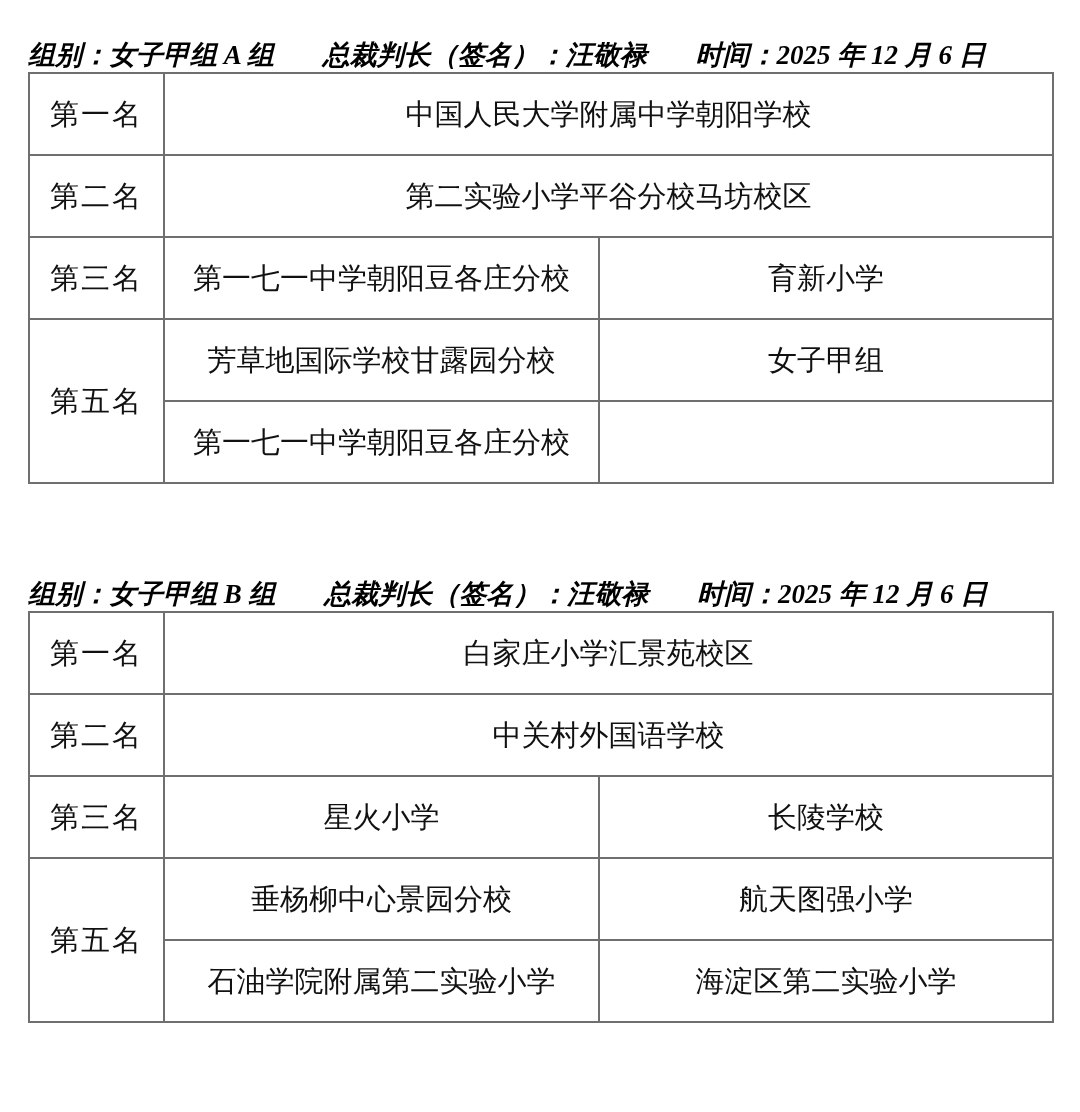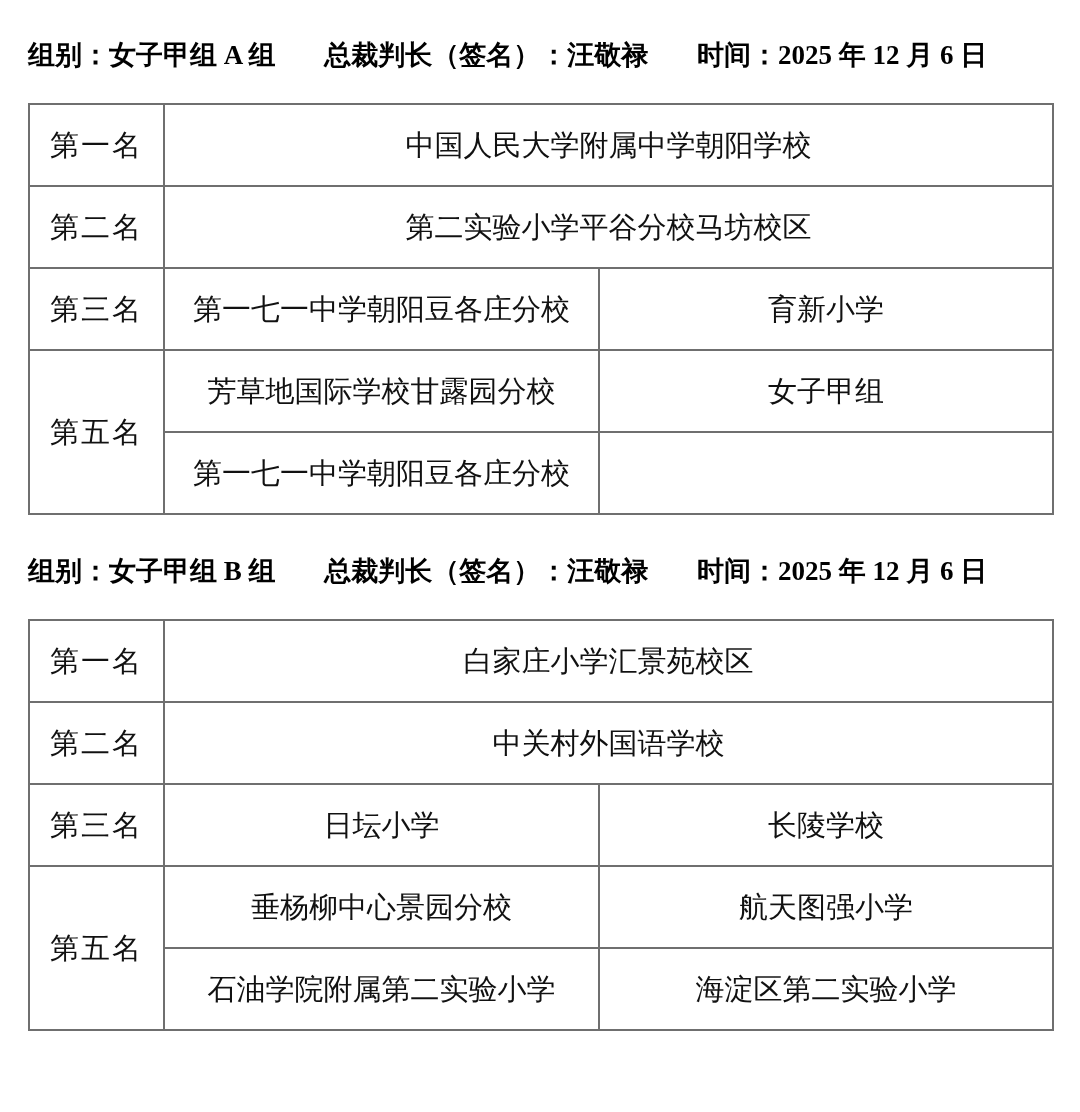--- a/index.html
+++ b/index.html
@@ -23,33 +23,33 @@
     font-weight: bold;
     font-size: 27px;
     line-height: 34px;
     color: #000000;
     white-space: nowrap;
   }
   .group-header.first {
     padding-top: 38px;
   }
   .group-header.second {
-    padding-top: 39px;
+    padding-top: 93px;
   }
   .header-field {
     margin-right: 42px;
+    font-style: italic;
   }
   .header-field:last-child {
     margin-right: 12px;
   }
   table.results-table {
     border-collapse: collapse;
     table-layout: fixed;
     width: 1024px;
-    margin-top: 31px;
     padding-left: 39px;
   }
   table.results-table td {
     border: 2px solid #6f6f6f;
     text-align: center;
     vertical-align: middle;
     font-size: 29px;
     line-height: 1.25;
     padding: 0 6px;
     overflow: hidden;
@@ -124,21 +124,21 @@
       <tr>
         <td class="rank-cell">第一名</td>
         <td colspan="2">白家庄小学汇景苑校区</td>
       </tr>
       <tr>
         <td class="rank-cell">第二名</td>
         <td colspan="2">中关村外国语学校</td>
       </tr>
       <tr>
         <td class="rank-cell">第三名</td>
-        <td>日坛小学</td>
+        <td>星火小学</td>
         <td>长陵学校</td>
       </tr>
       <tr>
         <td class="rank-cell" rowspan="2">第五名</td>
         <td>垂杨柳中心景园分校</td>
         <td>航天图强小学</td>
       </tr>
       <tr>
         <td>石油学院附属第二实验小学</td>
         <td>海淀区第二实验小学</td>

